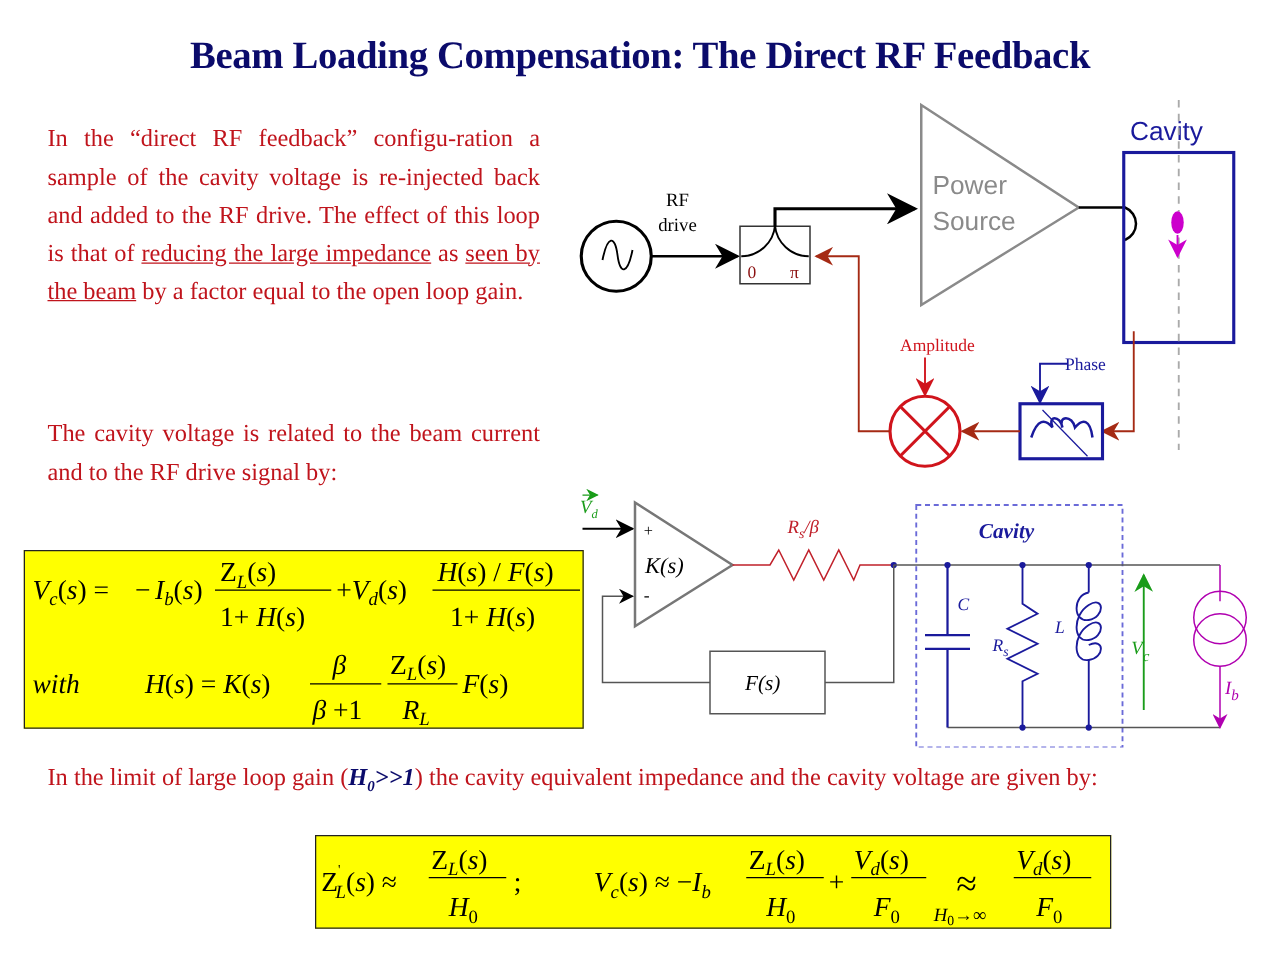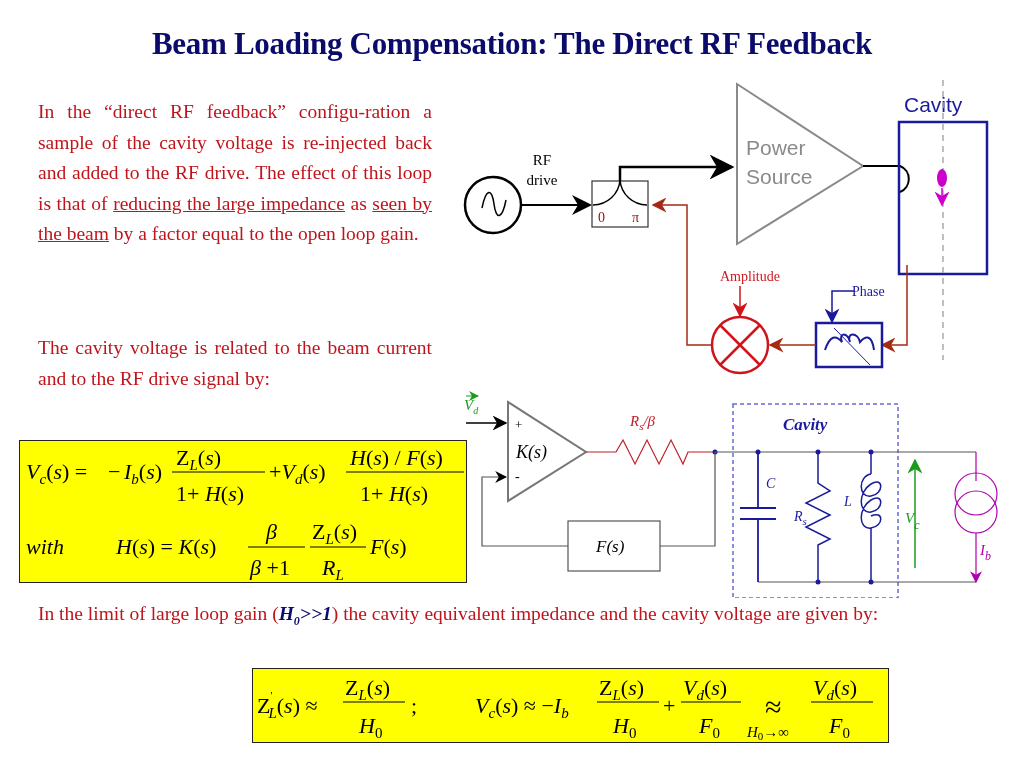--- a/index.html
+++ b/index.html
@@ -2,21 +2,21 @@
 <html><head>
 <meta charset="utf-8">
 <style>
   html,body{margin:0;padding:0;background:#fff;}
   body{width:1024px;height:768px;position:relative;overflow:hidden;font-family:"Liberation Serif",serif;}
   .title{position:absolute;left:0;top:26px;width:1024px;text-align:center;font-size:31px;font-weight:bold;color:#0b0b6b;letter-spacing:-0.3px;}
   .para{position:absolute;color:#c0141c;font-size:19.5px;line-height:30.5px;text-align:justify;}
   .para u{text-decoration:underline;}
   #p1{left:38px;top:97px;width:394px;}
   #p2{left:38px;top:333px;width:394px;}
-  #p3{left:38px;top:603px;width:944px;line-height:22px;}
+  #p3{left:38px;top:603px;width:944px;line-height:39px;}
   .hb{color:#0b0b6b;font-style:italic;font-weight:bold;}
   .eqbox{position:absolute;background:#ffff00;border:1.5px solid #222;font-family:"Liberation Serif",serif;color:#000;}
   #eq1{left:19px;top:440px;width:446px;height:141px;}
   #eq2{left:252px;top:668px;width:635px;height:73px;}
   .diagram{position:absolute;}
   svg text{font-family:"Liberation Serif",serif;}
   .sans{font-family:"Liberation Sans",sans-serif;}
 </style>
 </head>
 <body>

